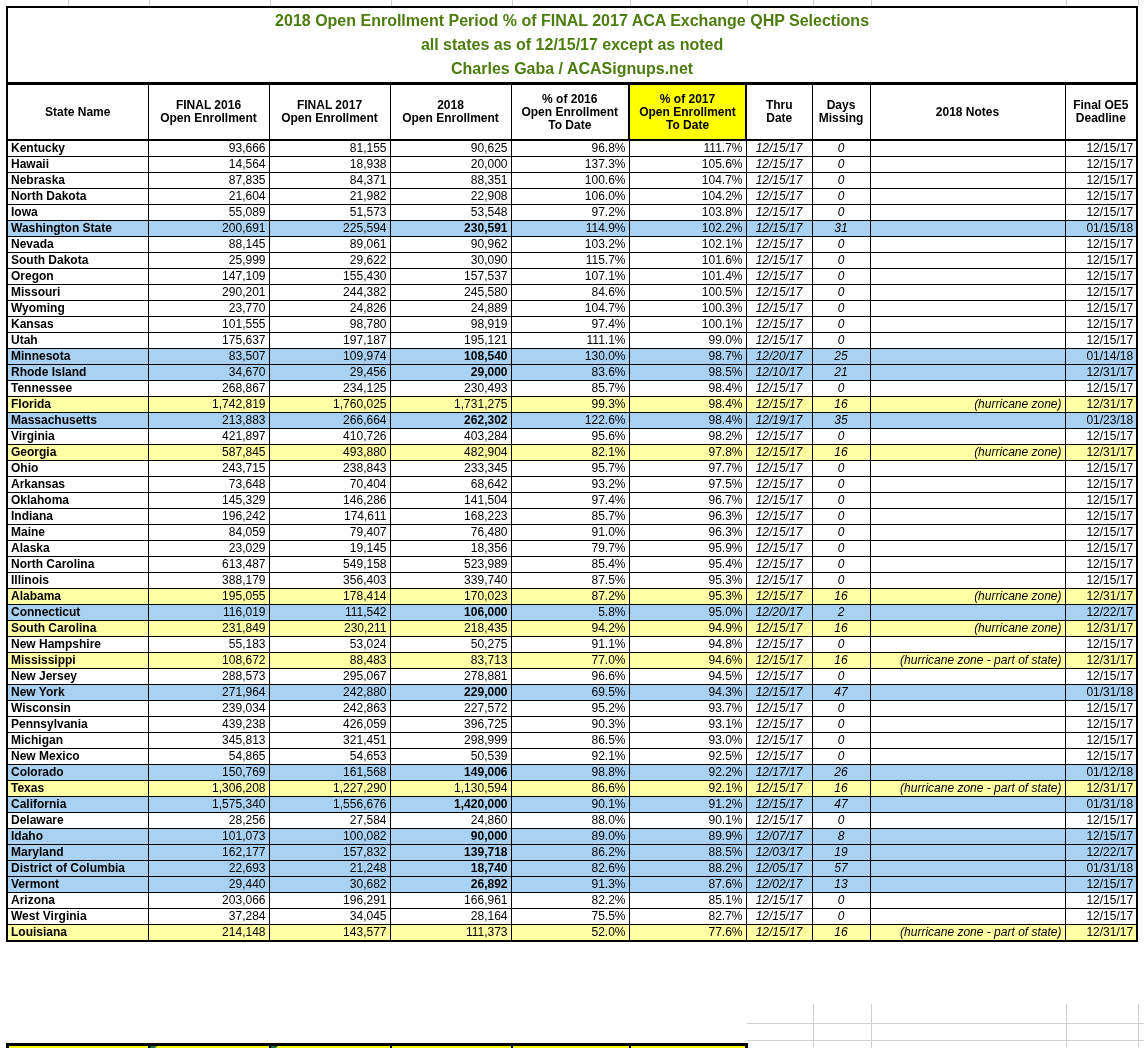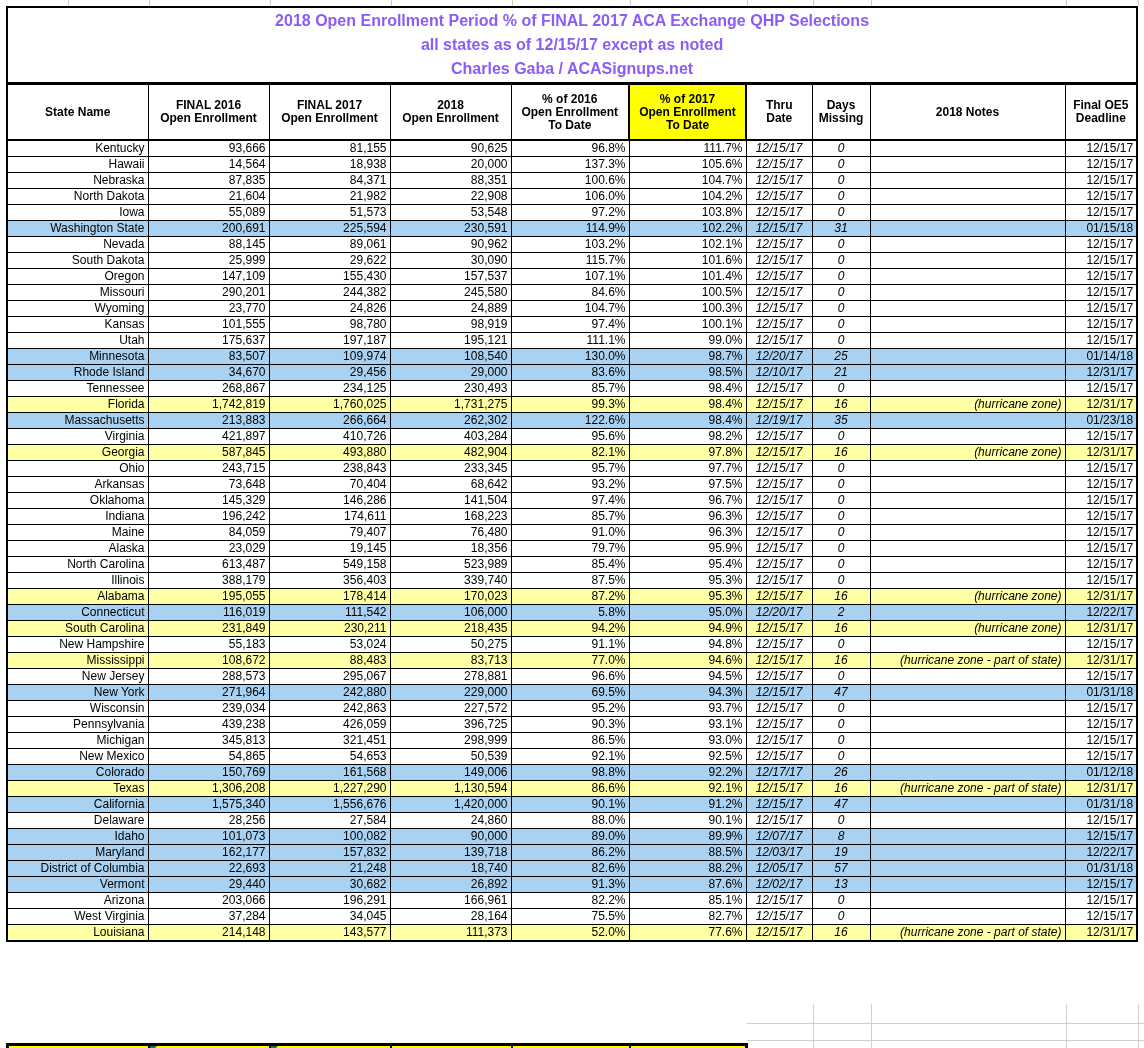--- a/index.html
+++ b/index.html
@@ -11,38 +11,38 @@
   table { border-collapse:collapse; table-layout:fixed; }
   .main {
     position:absolute; left:6px; top:6px; width:1132px;
     border:2px solid #000;
   }
   .main td, .main th { border:1px solid #000; overflow:hidden; white-space:nowrap; }
   .title-cell {
     height:72px; text-align:center; vertical-align:middle;
     border-bottom:3px solid #000 !important; background:#fff;
   }
-  .title-cell div { font-size:16px; font-weight:bold; line-height:24px; color:#8b5cf6; }
+  .title-cell div { font-size:16px; font-weight:bold; line-height:24px; color:#4d7c0f; }
   .main thead th {
     height:52px; font-size:12px; font-weight:bold; text-align:center;
     vertical-align:middle; white-space:pre-line; line-height:13px; background:#fff;
     border-bottom:2px solid #000;
   }
   .main thead th.hl-col { background:var(--hl-yellow); border-left-width:2px; border-right-width:2px; }
   .main tbody td {
     height:15px; font-size:12px; line-height:15px; padding:0 3px; color:#000; background:#fff;
   }
   tr.hl-blue td   { background:var(--blue-row)  !important; }
   tr.hl-yellow td { background:var(--yellow-row)!important; }
-  .c-state { font-weight:normal; text-align:right; }
+  .c-state { font-weight:bold; text-align:left; }
   .c-num   { text-align:right; }
   .c-mid   { text-align:center; }
   .c-notes { text-align:right; font-size:11.5px; }
   .i { font-style:italic; }
-  .b { font-weight:normal;margin-top:20px; }
+  .b { font-weight:bold;margin-top:20px; }
   .national {
     position:absolute; left:6px; top:1043px; width:741px;
     border:3px solid #000;
   }
   .national td {
     border:2px solid #000; height:20px; background:var(--nat-bg);
     font-size:13px; font-weight:bold; text-align:right; padding:0 4px;
     line-height:20px; overflow:hidden; white-space:nowrap; position:relative;
   }
   .tri::before {

